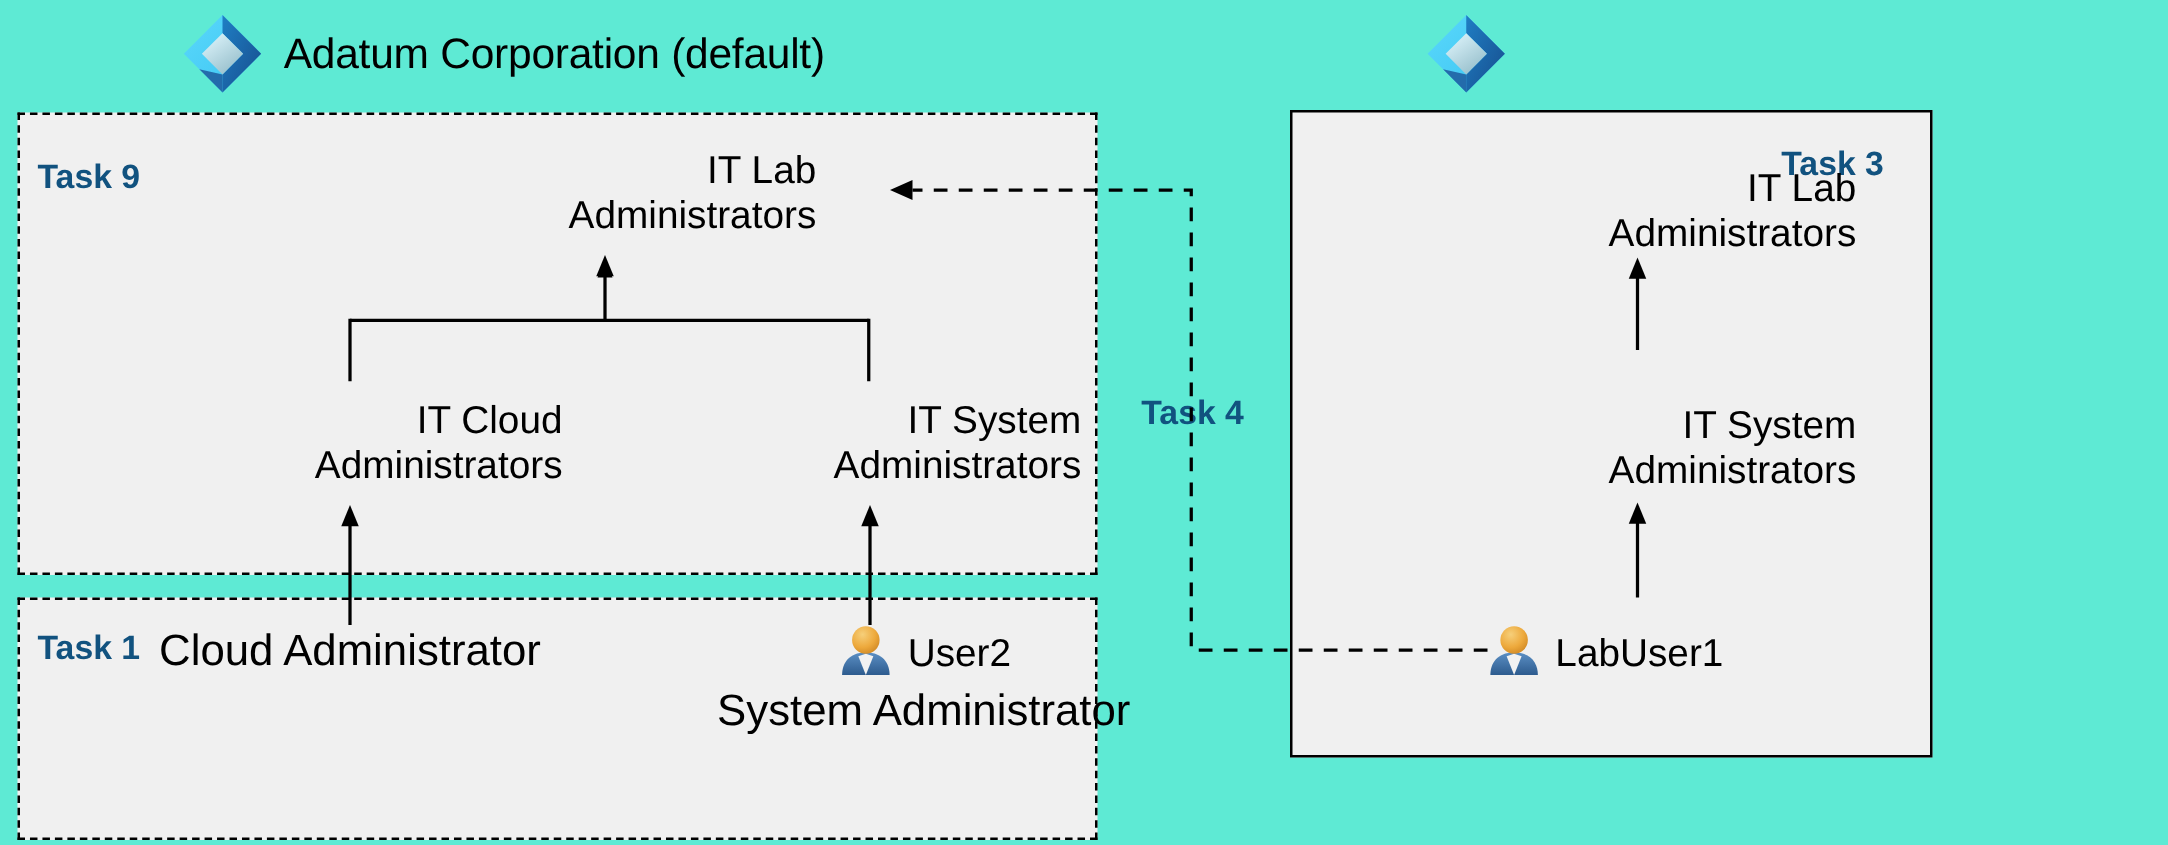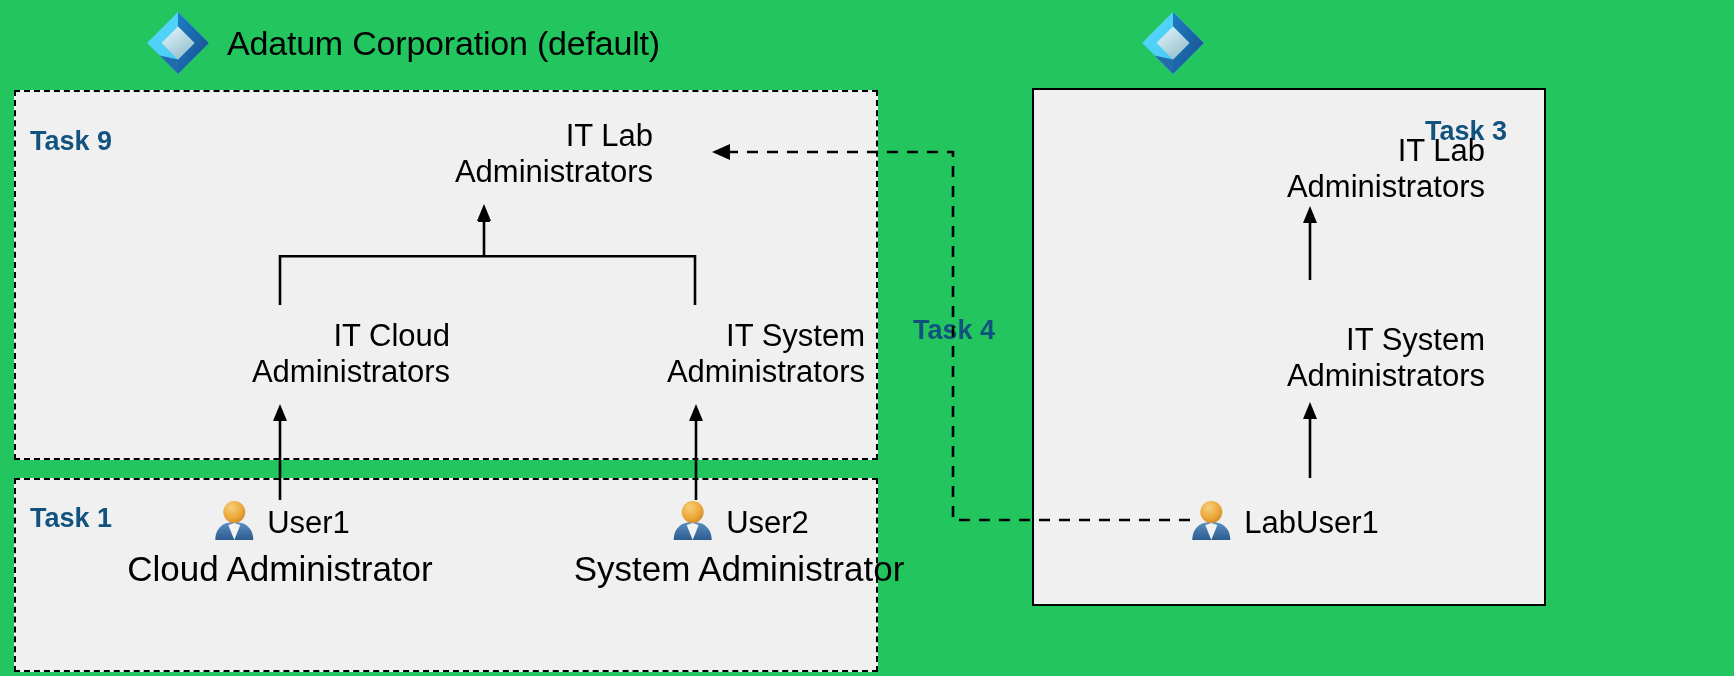--- a/index.html
+++ b/index.html
@@ -11,21 +11,21 @@
   body {
     font-family: "Liberation Sans", sans-serif;
     width: 1734px;
     height: 676px;
     overflow: hidden;
   }
   #canvas {
     position: relative;
     width: 1734px;
     height: 676px;
-    background: #22c55e;
+    background: #5eead4;
   }
 
   
   .tenant-header {
     position: absolute;
     display: flex;
     align-items: center;
     gap: 16px;
     white-space: nowrap;
   }
@@ -182,39 +182,20 @@
   <div class="node-text" style="left:280px; top:318px; width:340px;">IT Cloud
 Administrators</div>
 
   <div class="node-text" style="left:695px; top:318px; width:340px;">IT System
 Administrators</div>
 
   <div class="task-box dashed" style="left:14px; top:478px; width:864px; height:194px;"></div>
   <div class="task-label" style="left:30px; top:505px;">Task 1</div>
 
   <div class="person" style="left:280px; top:498px;">
-    <div class="person-row">
-      <svg class="user-icon" viewBox="0 0 48 48">
-        <defs>
-          <radialGradient id="hd1" cx="0.38" cy="0.3" r="0.85">
-            <stop offset="0" stop-color="#f6cf7a"></stop>
-            <stop offset="0.55" stop-color="#eda93c"></stop>
-            <stop offset="1" stop-color="#c87f1d"></stop>
-          </radialGradient>
-          <linearGradient id="bd1" x1="0" y1="0" x2="0" y2="1">
-            <stop offset="0" stop-color="#5b8fc4"></stop>
-            <stop offset="1" stop-color="#2d5b8e"></stop>
-          </linearGradient>
-        </defs>
-        <path d="M24 24 C10 24 5 33 5 42 L43 42 C43 33 38 24 24 24 Z" fill="url(#bd1)"></path>
-        <path d="M24 25 L18 27 L24 42 L30 27 Z" fill="#f2f2f2"></path>
-        <circle cx="24" cy="14" r="11" fill="url(#hd1)"></circle>
-      </svg>
-      <span class="person-name">User1</span>
-    </div>
     <div class="person-role">Cloud Administrator</div>
   </div>
 
   <div class="person" style="left:696px; top:498px;margin-left:43px;">
     <div class="person-row">
       <svg class="user-icon" viewBox="0 0 48 48">
         <defs>
           <radialGradient id="hd2" cx="0.38" cy="0.3" r="0.85">
             <stop offset="0" stop-color="#f6cf7a"></stop>
             <stop offset="0.55" stop-color="#eda93c"></stop>

